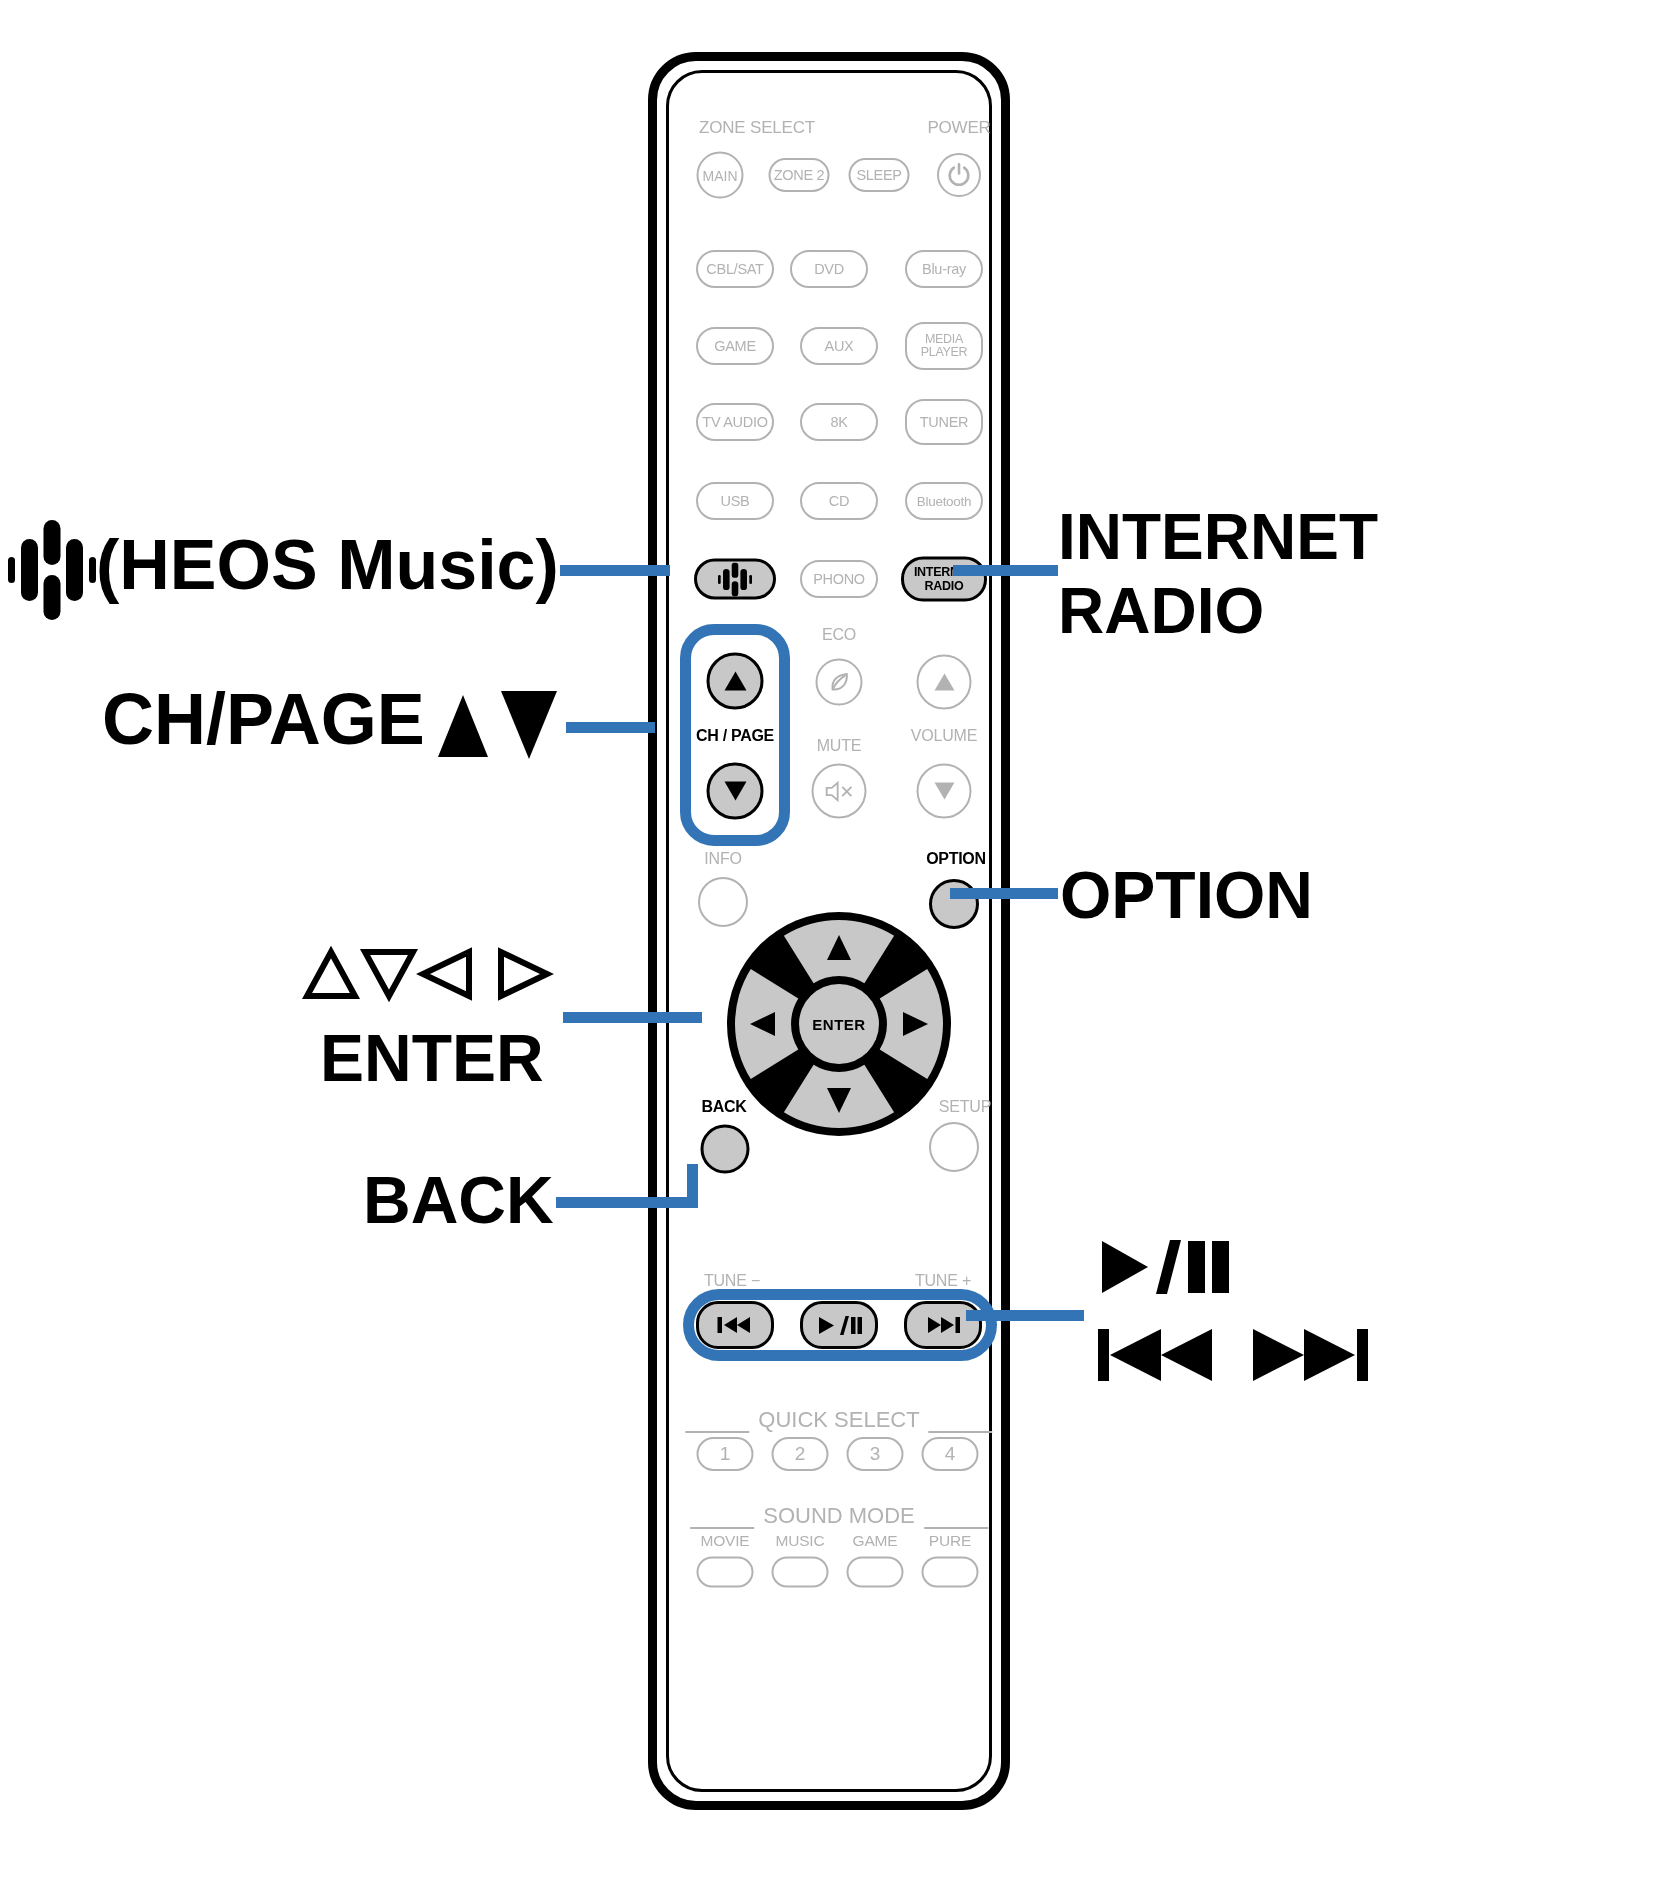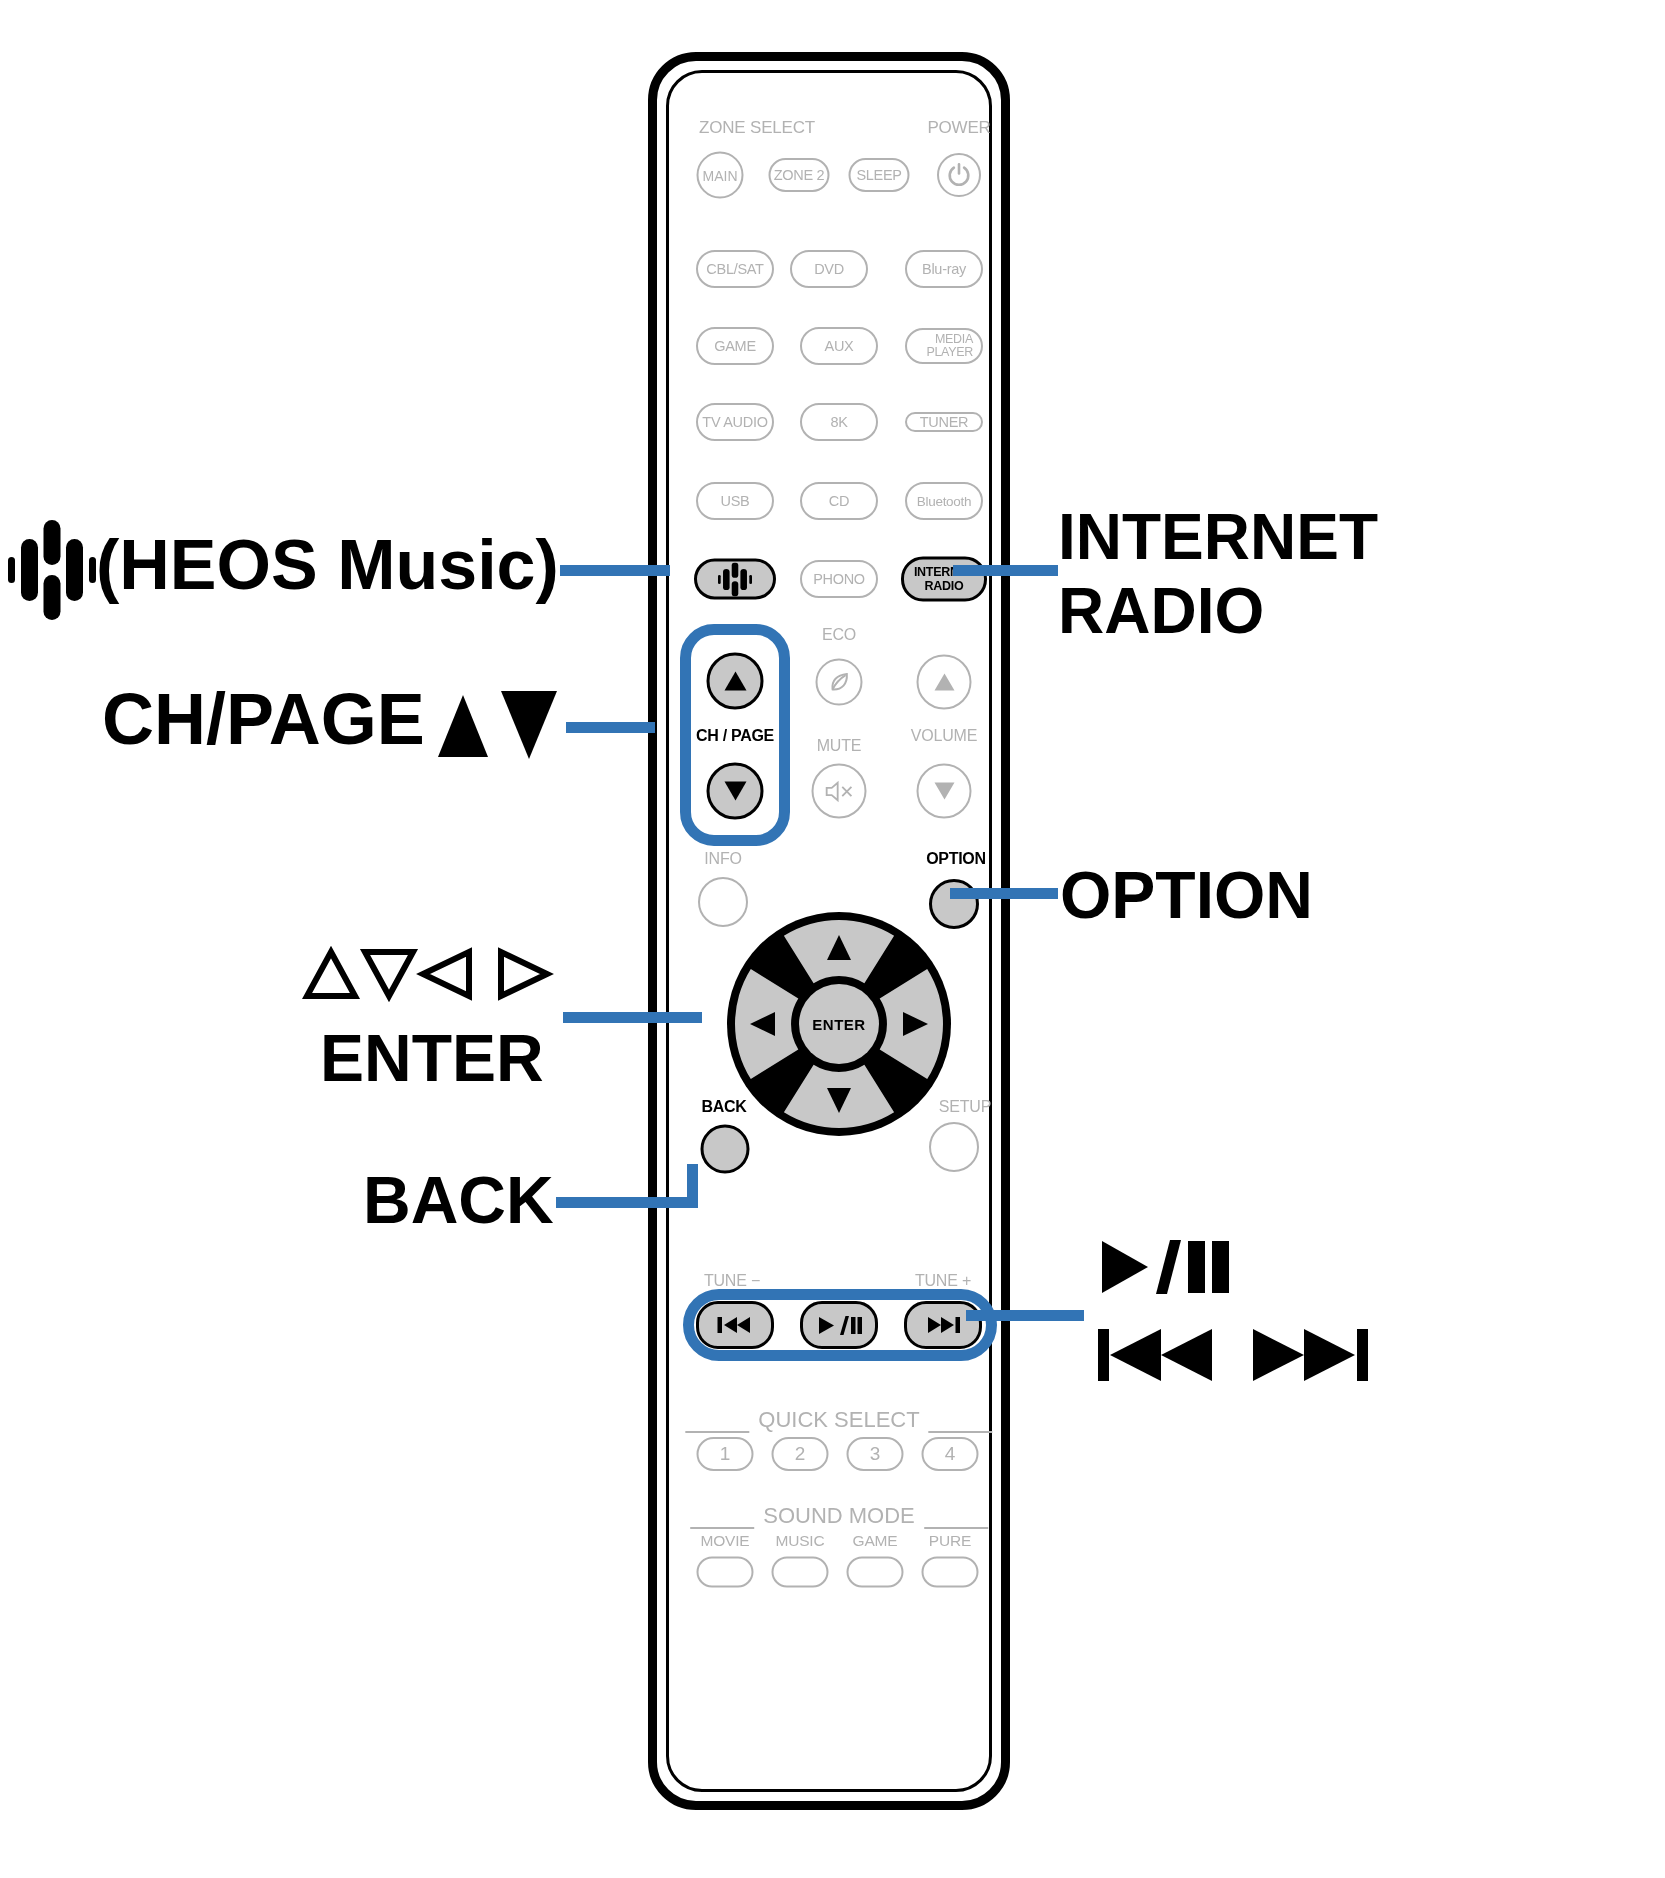--- a/index.html
+++ b/index.html
@@ -62,25 +62,25 @@
           <path d="M12 2.2 L12 10.5"></path>
       </svg>
     </div>
 
     <div class="c pill btn" style="left:78px;top:208px;width:78px;height:38px;">CBL/SAT</div>
     <div class="c pill btn" style="left:172px;top:208px;width:78px;height:38px;">DVD</div>
     <div class="c pill btn" style="left:287px;top:208px;width:78px;height:38px;">Blu-ray</div>
 
     <div class="c pill btn" style="left:78px;top:285px;width:78px;height:38px;">GAME</div>
     <div class="c pill btn" style="left:182px;top:285px;width:78px;height:38px;">AUX</div>
-    <div class="c pill two-line btn" style="left:287px;top:285px;width:78px;height:36px;padding:0 8px;text-align:right;">MEDIA PLAYER</div>
+    <div class="c pill two-line btn" style="left:287px;top:285px;width:78px;height:48px;padding:0 8px;">MEDIA PLAYER</div>
 
     <div class="c pill btn" style="left:78px;top:361px;width:78px;height:38px;">TV AUDIO</div>
     <div class="c pill btn" style="left:182px;top:361px;width:78px;height:38px;">8K</div>
-    <div class="c pill btn" style="left:287px;top:361px;width:78px;height:20px;">TUNER</div>
+    <div class="c pill btn" style="left:287px;top:361px;width:78px;height:46px;">TUNER</div>
 
     <div class="c pill btn" style="left:78px;top:440px;width:78px;height:38px;">USB</div>
     <div class="c pill btn" style="left:182px;top:440px;width:78px;height:38px;">CD</div>
     <div class="c pill btn" style="left:287px;top:440px;width:78px;height:38px;font-size:13.5px;">Bluetooth</div>
 
     <div class="c pill dark btn" style="left:78px;top:518px;width:82px;height:41px;">
       <svg width="34" height="34" viewBox="0 0 88 100" preserveAspectRatio="none">
         <g fill="#000">
           <rect x="0" y="37" width="7" height="26" rx="3.5"></rect>
           <rect x="13" y="19" width="17" height="62" rx="8.5"></rect>

